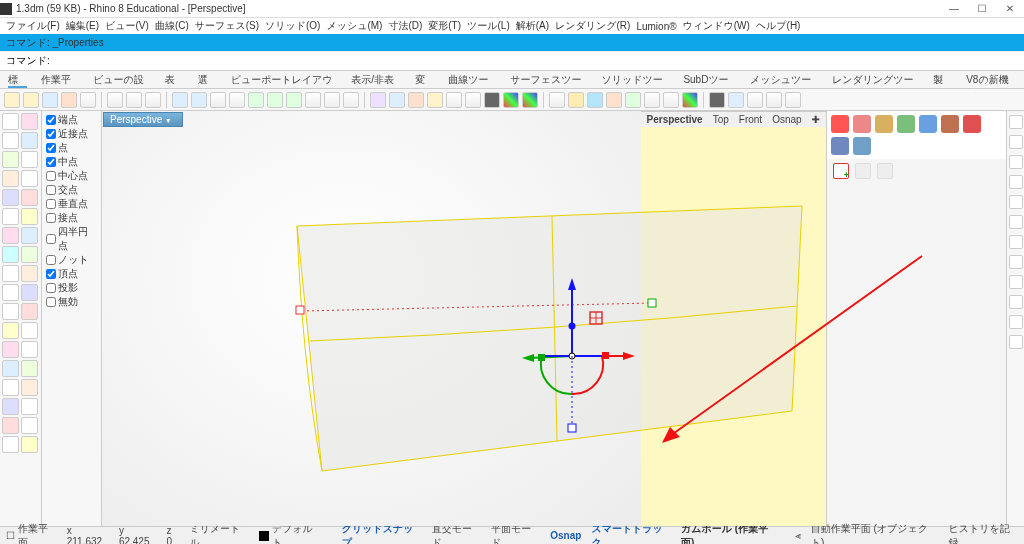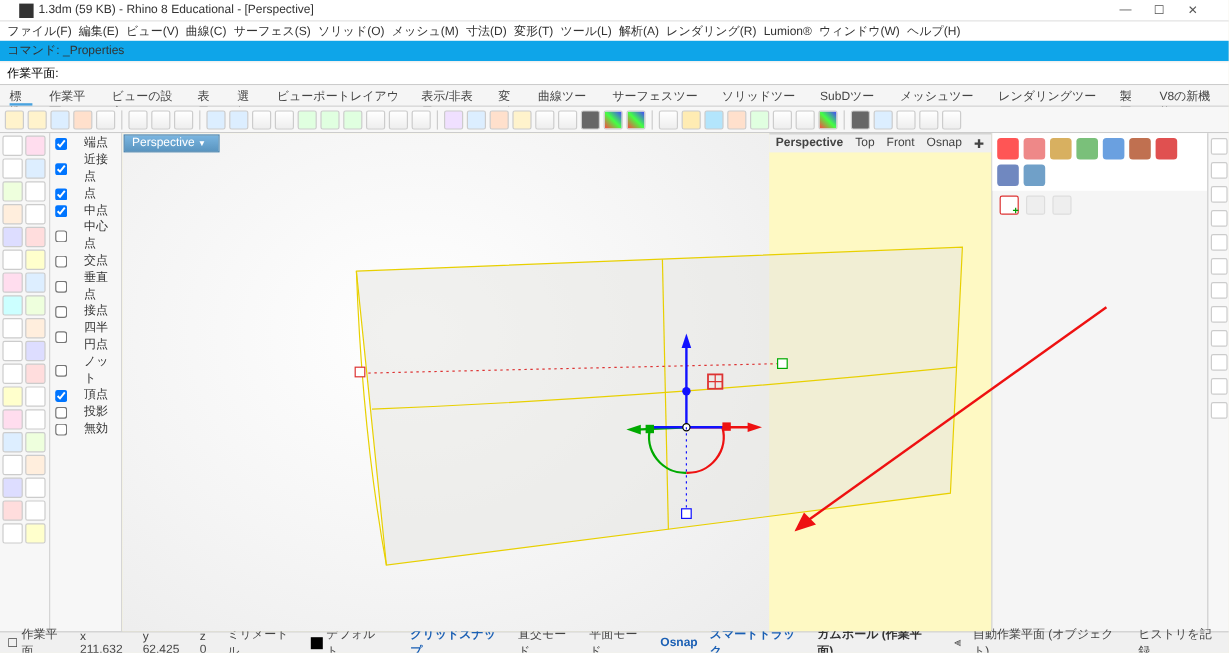--- a/index.html
+++ b/index.html
@@ -1,17 +1,17 @@
 <!DOCTYPE html>
 <html><head>
 <meta charset="utf-8">
 <style>
 * { margin: 0; padding: 0; box-sizing: border-box; font-family: "Meiryo UI", "MS Gothic", sans-serif; font-size: 10px; }
 body { background: #f0f0f0; width: 1024px; height: 544px; overflow: hidden; display: flex; flex-direction: column; }
-.titlebar { height: 18px; background: #fff; display: flex; align-items: center; padding: 0 16px; border-bottom: 1px solid #ddd; }
+.titlebar { height: 18px; background: #fff; display: flex; align-items: center; padding: 0 0; border-bottom: 1px solid #ddd; }
 .titlebar .icon { width: 12px; height: 12px; background: #333; margin-right: 4px; }
 .titlebar .title { flex: 1; color: #333; }
 .titlebar .wbtn { width: 28px; text-align: center; color: #555; cursor: pointer; }
 .menubar { height: 16px; background: #fff; display: flex; gap: 6px; padding: 0 6px; align-items: center; color: #333; }
 .menubar span { cursor: pointer; }
 .cmdhist { background: #0ea5e9; padding: 2px 6px; color: #333; line-height: 1.3; }
 .cmdline { background: #fff; padding: 2px 6px; display: flex; border-top: 1px solid #eee; border-bottom: 1px solid #ccc; }
 .cmdline .prompt { margin-right: 4px; }
 .cmdline input { border: none; outline: none; flex: 1; font-size: 10px; }
 .tabbar { height: 18px; background: #f5f5f5; display: flex; gap: 14px; padding: 2px 8px 0; border-bottom: 1px solid #ccc; }
@@ -19,21 +19,21 @@
 .tabbar .active { border-bottom: 2px solid #4aa3df; }
 .toolbar { height: 22px; background: #f7f7f7; display: flex; align-items: center; padding: 0 4px; gap: 3px; border-bottom: 1px solid #ccc; }
 .t-icon { width: 16px; height: 16px; background: linear-gradient(#fff,#eee); border:1px solid #ccc; border-radius:2px; cursor:pointer; }
 .t-icon.c1{background:#fff3cc}.t-icon.c2{background:#dceeff}.t-icon.c3{background:#ffe0cc}.t-icon.c4{background:#e0ffe0}.t-icon.c5{background:#f0e0ff}.t-icon.c6{background:#666}.t-icon.c7{background:linear-gradient(45deg,#f44,#4f4,#44f)}.t-icon.c8{background:#ffecb3}.t-icon.c9{background:#b3e5fc}
 .sep { width:1px; height:16px; background:#ccc; margin:0 2px; }
 .main { flex:1; display:flex; min-height:0; }
 .ltools { width: 42px; background:#f7f7f7; border-right:1px solid #ccc; display:flex; flex-wrap:wrap; gap:2px; padding:2px; align-content:flex-start; }
 .ltools .ti { width:17px; height:17px; background:#fff; border:1px solid #ccc; border-radius:2px; cursor:pointer; }
 .ltools .ti.a{background:#fde}.ltools .ti.b{background:#def}.ltools .ti.c{background:#efd}.ltools .ti.d{background:#fed}.ltools .ti.e{background:#ddf}.ltools .ti.f{background:#fdd}.ltools .ti.g{background:#ffc}.ltools .ti.h{background:#cff}
 .osnap { width:60px; background:#f7f7f7; border-right:1px solid #ccc; padding:2px 4px; }
-.osnap label { display:flex; align-items:center; gap:14px; color:#333; line-height:1.4; cursor:pointer; }
+.osnap label { display:flex; align-items:center; gap:2px; color:#333; line-height:1.4; cursor:pointer; }
 .osnap input { width:10px; height:10px; }
 .viewport { flex:1; background:#fef9c3; position:relative; display:flex; flex-direction:row; }
 .vp-tab { position:absolute; top:1px; left:1px; background:linear-gradient(#7ab5e0,#5a95c0); color:#fff; padding:1px 12px 1px 6px; font-size:10px; border:1px solid #4a85b0; cursor:pointer; z-index:5; }
 .vp-tab::after { content:"▾"; font-size:8px; margin-left:4px; }
 .vp-canvas { flex:1; position:relative; background:radial-gradient(ellipse at 45% 40%, #ffffff 0%, #f5f5f5 55%, #ececec 100%); }
 .vp-bottom { height:16px; background:#f0f0f0; border-top:1px solid #ccc; display:flex; gap:10px; padding:0 6px; align-items:center; color:#444; }
 .vp-bottom span { cursor:pointer; }
 .rpanel { width:180px; background:#f5f5f5; border-left:1px solid #ccc; display:flex; flex-direction:column; }
 .rpanel .hdr { background:#eaeaea; padding:2px 6px; color:#555; border-bottom:1px solid #ccc; }
 .rpanel .icons { background:#fff; padding:4px; display:flex; flex-wrap:wrap; gap:4px; }
@@ -80,21 +80,21 @@
     <span>レンダリング(R)</span>
     <span>Lumion®</span>
     <span>ウィンドウ(W)</span>
     <span>ヘルプ(H)</span>
   </div>
 
 <div class="cmdhist">
   <div>コマンド: _Properties</div>
 </div>
 <div class="cmdline">
-  <span class="prompt">作業平面:</span>
+  <span class="prompt">コマンド:</span>
   <input type="text" style="">
 </div>
 
 <div class="tabbar" id="tabbar">
     <span class="active">標準</span>
     <span>作業平面</span>
     <span>ビューの設定</span>
     <span>表示</span>
     <span>選択</span>
     <span>ビューポートレイアウト</span>

